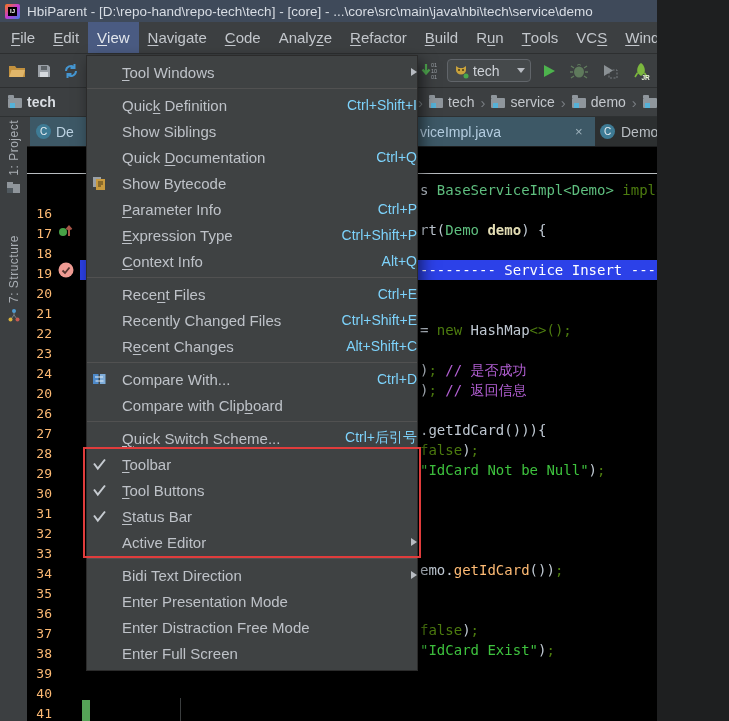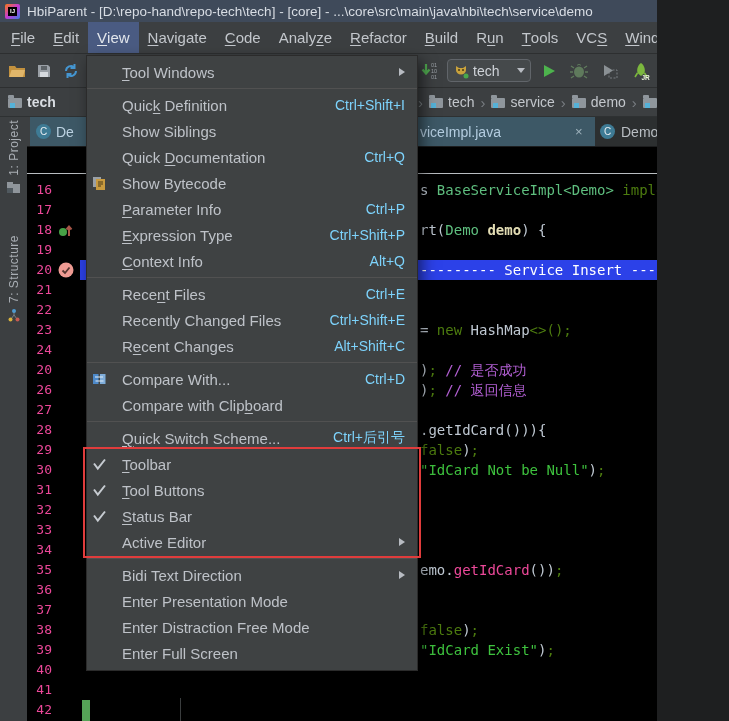--- a/index.html
+++ b/index.html
@@ -74,36 +74,36 @@
   .stripe-btn{position:absolute;left:0;width:27px;display:flex;
     flex-direction:column;align-items:center;gap:4px;}
   .stripe-btn .vtext{writing-mode:vertical-lr;transform:rotate(180deg);
     font-size:12px;color:#a9aeb4;letter-spacing:.5px;}
   .stripe-btn u{text-decoration:underline;}
   
   #editor{position:absolute;left:27px;top:147px;width:702px;height:574px;
     background:var(--editor_bg);font-family:"DejaVu Sans Mono",monospace;}
   #method-sep{position:absolute;left:0;top:26px;width:702px;height:1px;background:#b9bdc1;}
   .lnum{position:absolute;left:0;width:53px;box-sizing:border-box;
-    padding-right:28px;text-align:right;font-size:13px;color:#ec4899;
-    height:20px;line-height:20px;}
+    padding-right:28px;text-align:right;font-size:13px;color:#fdba74;
+    height:20px;line-height:20px;margin-top:24px;}
   .sel-line{position:absolute;left:53px;right:0;height:20px;background:var(--selection_blue);}
   .code-line{position:absolute;left:393px;height:20px;line-height:20px;
     font-size:14px;white-space:pre;}
   .tk-plain{color:#bfc8d2;} .tk-kw{color:#4d7c0f;} .tk-cls{color:#5fbf7f;}
-  .tk-str{color:#3ec23e;}  .tk-cmt{color:#b35fd4;} .tk-fn{color:#ec4899;}
+  .tk-str{color:#3ec23e;}  .tk-cmt{color:#b35fd4;} .tk-fn{color:#fdba74;}
   .tk-param{color:#e3ddb4;font-weight:bold;} .tk-sel{color:#ffffff;}
   .gutter-ic{position:absolute;left:31px;width:16px;height:16px;}
   #vcs-bar{position:absolute;left:55px;top:553px;width:8px;height:21px;background:#55a357;}
   #indent-guide{position:absolute;left:153px;top:551px;width:1px;height:23px;background:#3a3d3e;}
   
   #view-menu{position:absolute;left:86px;top:55px;width:332px;
     background:var(--menu_popup_bg);border:1px solid #2b2b2b;box-sizing:border-box;
     padding:3px 0 4px 0;box-shadow:4px 6px 14px rgba(0,0,0,.55);z-index:50;}
-  .mi{display:flex;align-items:center;height:26px;padding-right:12px;font-size:15px;color:#bec2c8;}
+  .mi{display:flex;align-items:center;height:26px;font-size:15px;color:#bec2c8;}
   .mi-icon{width:30px;padding-left:5px;flex:none;display:flex;align-items:center;}
   .mi-label{white-space:nowrap;}
   .mi-label u{text-decoration:underline;text-underline-offset:2px;}
   .mi-shortcut{margin-left:auto;font-size:14px;color:#7dd3fc;white-space:nowrap;}
   .mi-arrow{margin-left:auto;width:0;height:0;border-top:4.5px solid transparent;
     border-bottom:4.5px solid transparent;border-left:6px solid #b8bcc2;}
   .mi-sep{height:1px;background:#515151;margin:3px 0;}
   
   #annotation-rect{position:absolute;left:83px;top:447px;width:338px;height:111px;
     border:2.5px solid var(--annotation_red);box-sizing:border-box;z-index:60;

